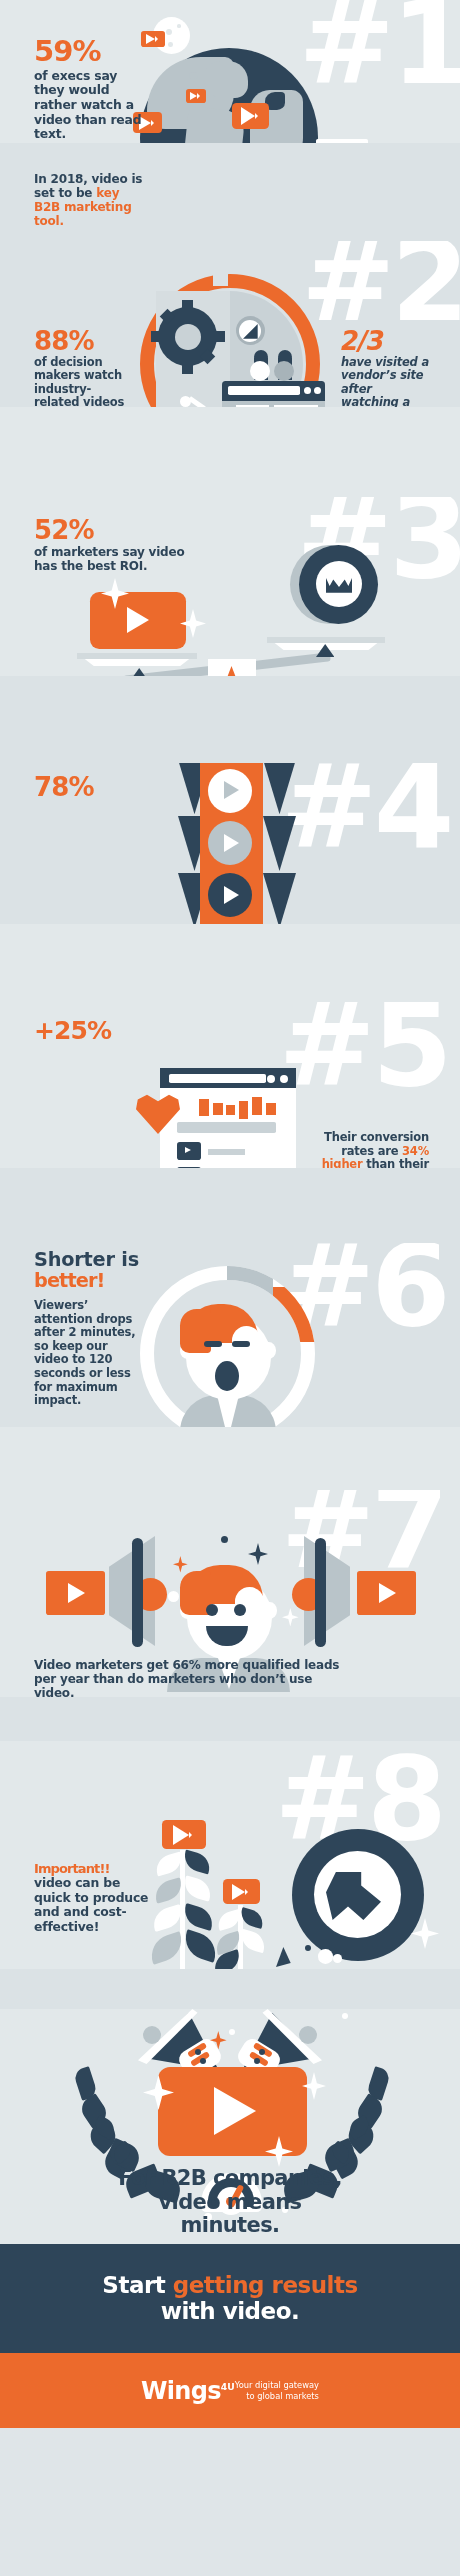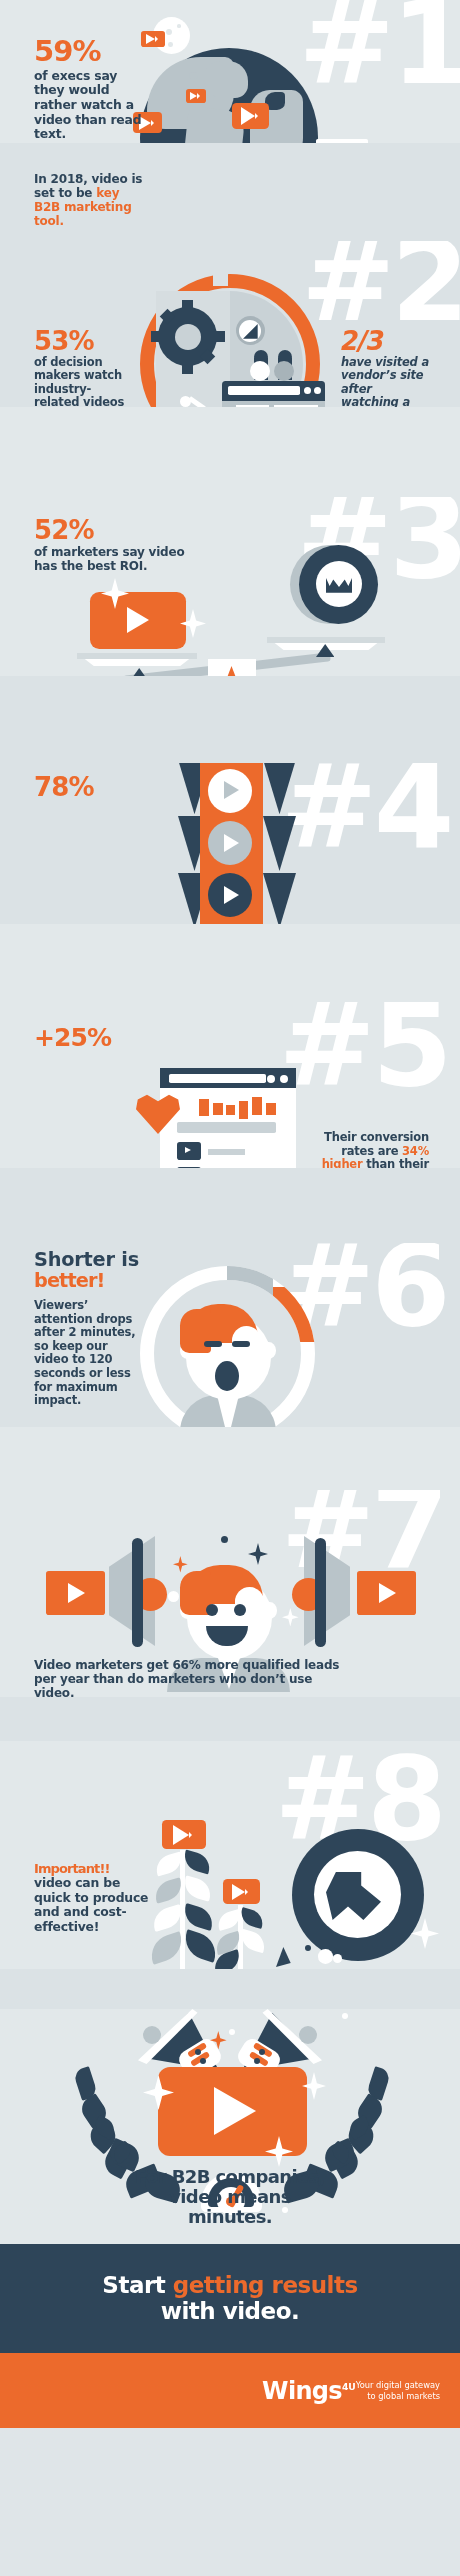--- a/index.html
+++ b/index.html
@@ -58,32 +58,32 @@
   }
   .circle { position:absolute; border-radius:50%; }
   .rect { position:absolute; }
 
   
   .cta-bar { background:#2e4559; width:460px; display:flex; align-items:center; justify-content:center; }
   .cta-txt {
     font-family:"DejaVu Sans", sans-serif; font-weight:bold; color:#ffffff;
     font-size:23px; line-height:1.12; text-align:center; letter-spacing:-0.5px;
   }
-  .brand-bar { background:#ec6a2c; width:460px; display:flex; align-items:center; justify-content:flex-end; padding:0 20px; }
+  .brand-bar { background:#ec6a2c; width:460px; display:flex; align-items:center; justify-content:center; padding:0 20px; }
   .logo {
     font-family:"DejaVu Sans", sans-serif; font-weight:bold; color:#fff;
     font-size:24px; letter-spacing:-0.7px; position:relative;
   }
   .logo sup { font-size:9.2px; vertical-align:super; letter-spacing:0; }
   .tagline {
     font-family:"DejaVu Sans", sans-serif; color:#fff; font-size:8.3px; line-height:1.25; text-align:right;
   }
   .closing {
     font-family:"DejaVu Sans", sans-serif; font-weight:bold; color:#2e4559;
-    font-size:18px; line-height:1.12; text-align:center; letter-spacing:-0.6px;
+    font-size:21px; line-height:1.12; text-align:center; letter-spacing:-0.6px;
   }
 </style>
 </head>
 <body>
 
 <div class="page">
 
   <div class="panel bg-a" style="height:143px;">
     <div class="ghost" style="font-size:115px; right:-7.4px; top:-3.7px;">#1</div>
 
@@ -171,21 +171,21 @@
       <div class="rect" style="left:222px; top:140px; width:103px; height:101px; background:#b9c4c9; border-radius:3.7px;"></div>
       <div class="rect" style="left:222px; top:140px; width:103px; height:20px; background:#2e4559; border-radius:3.7px 3.7px 0 0;"></div>
       <div class="rect" style="left:228px; top:145px; width:72px; height:9.2px; background:#fff; border-radius:1.8px;"></div>
       <div class="circle" style="left:304px; top:146px; width:7.4px; height:7.4px; background:#fff;"></div>
       <div class="circle" style="left:314px; top:146px; width:7.4px; height:7.4px; background:#fff;"></div>
       <div class="rect" style="left:236px; top:164px; width:33px; height:6.4px; background:#fff;"></div>
       <div class="rect" style="left:274px; top:164px; width:44px; height:6.4px; background:#fff;"></div>
 
     </div>
     <div class="txtblock" style="left:34px; top:87px; width:101px;">
-      <div class="big-stat" style="font-size:26px;">53%</div>
+      <div class="big-stat" style="font-size:26px;">88%</div>
       <div class="body-txt" style="font-size:11.5px; margin-top:1.8px;">of decision makers watch industry-related videos</div>
     </div>
     <div class="txtblock" style="right:31px; top:87px; width:88px; text-align:left;font-style:italic;">
       <div class="big-stat" style="font-size:26px;">2/3</div>
       <div class="body-txt" style="font-size:11.5px; margin-top:1.8px;">have visited a vendor’s site after watching a great clip.</div>
     </div>
   </div>
 
   <div class="panel bg-a" style="height:90px;"></div>
 
@@ -269,21 +269,21 @@
       <div class="rect" style="left:177px; top:120px; width:99px; height:11px; background:#c9d2d6; border-radius:1.8px;"></div>
       <div class="rect" style="left:177px; top:140px; width:24px; height:18.4px; background:#2e4559; border-radius:2.8px;"></div>
       <div class="rect" style="left:185px; top:145px; width:0; height:0; border-style:solid; border-width:3.7px 0 3.7px 6.4px; border-color:transparent transparent transparent #fff;"></div>
       <div class="rect" style="left:208px; top:147px; width:37px; height:5.5px; background:#c9d2d6;"></div>
       <div class="rect" style="left:177px; top:165px; width:24px; height:18.4px; background:#2e4559; border-radius:2.8px;"></div>
 
       <div class="rect" style="left:265px; top:144px; width:14.7px; height:22px; background:#fff; clip-path:polygon(0 0,0 100%,28% 72%,52% 100%,68% 88%,44% 62%,100% 52%);"></div>
 
       <div class="rect" style="left:136px; top:92px; width:44px; height:40px; background:#ec6a2c; clip-path:polygon(50% 100%,0 38%,4% 14%,25% 2%,50% 18%,75% 2%,96% 14%,100% 38%);"></div>
     </div>
-    <div class="txtblock" style="left:34px; top:23px; width:103px;">
+    <div class="txtblock" style="left:34px; top:16px; width:103px;">
       <div class="big-stat" style="font-size:25px;">+25%</div>
     </div>
     <div class="txtblock" style="right:31px; top:129px; width:110px; text-align:right;">
       <div class="body-txt" style="font-size:11.5px;">
         <span>Their conversion rates are </span><span class="or">34% higher</span><span> than their video-less rivals.</span>
       </div>
     </div>
   </div>
 
   <div class="panel bg-b" style="height:75px;"></div>

